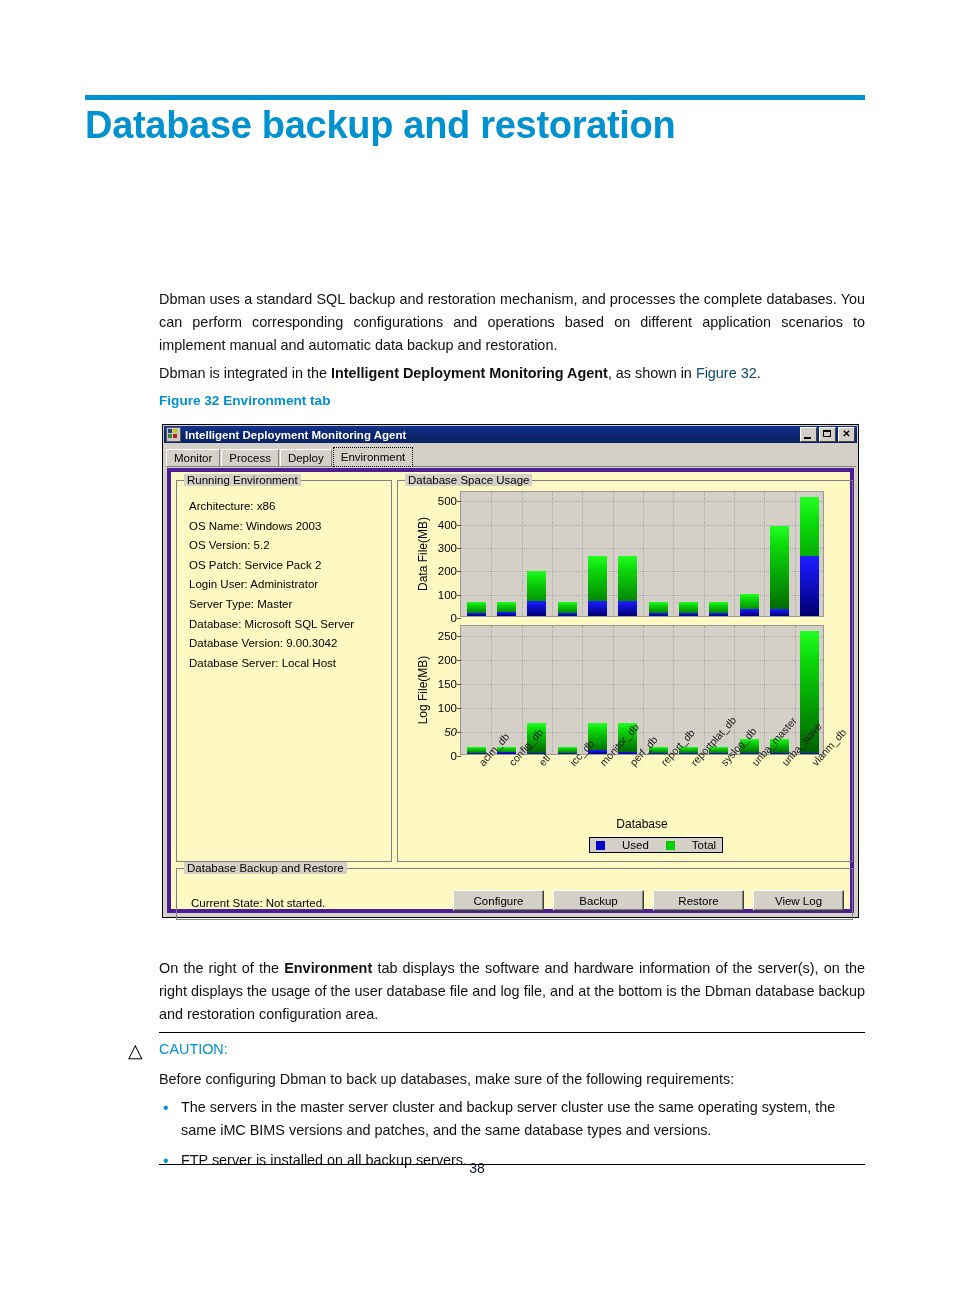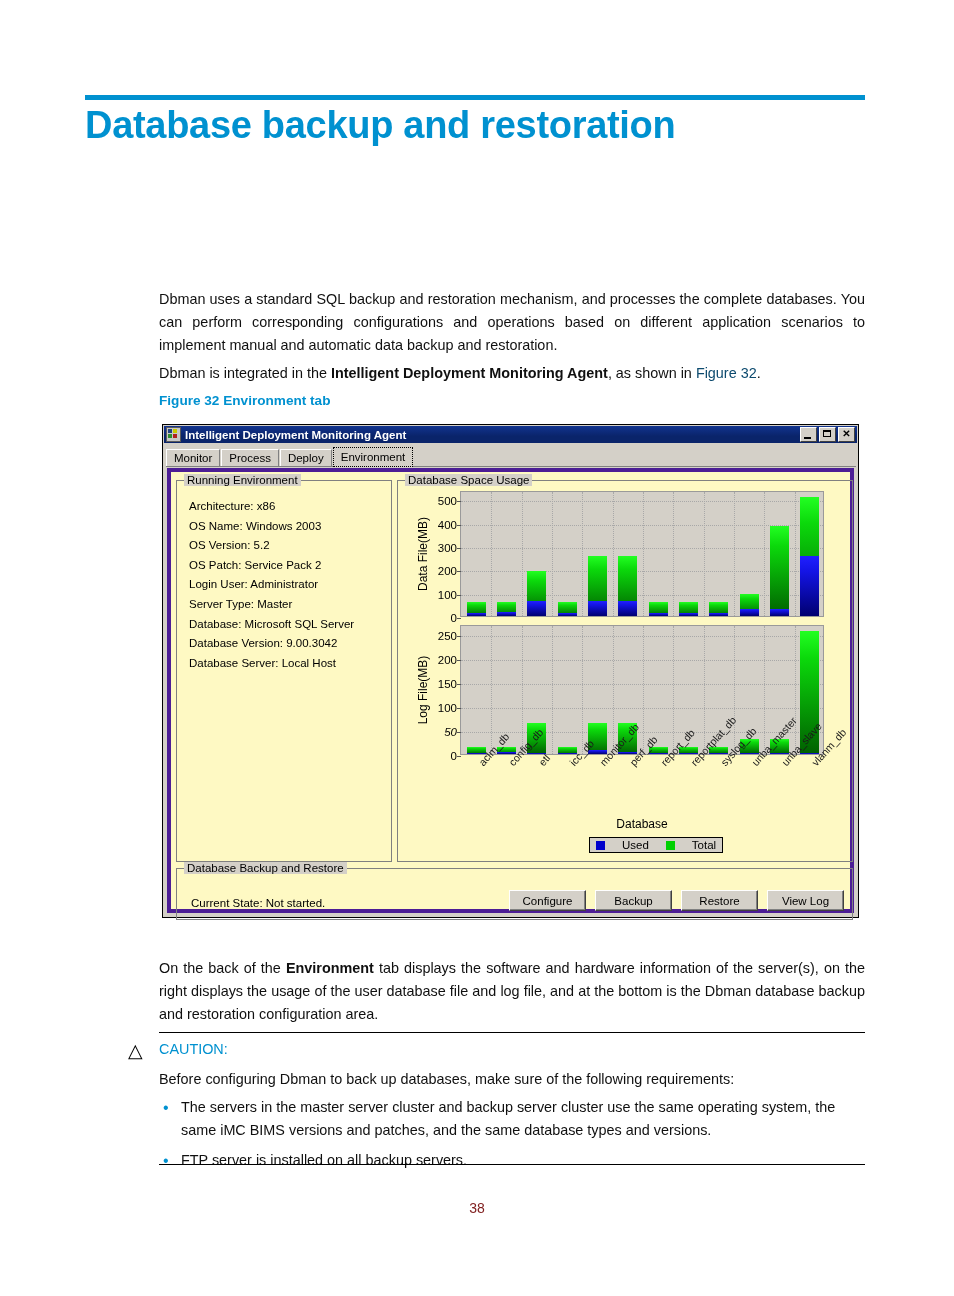--- a/index.html
+++ b/index.html
@@ -121,21 +121,21 @@
   .env-list li{
     list-style:none; font-size:11.5px; line-height:19.6px; color:#000;
     white-space:nowrap;
   }
   .env-list{margin:0;padding:0;}
 
   
   .state-text{position:absolute; left:14px; top:28px; font-size:11.5px;}
   .btnrow{position:absolute; right:8px; top:21px; display:flex; gap:9px;}
   .btn{
-    width:77px;height:21px;background:#d4d0c8;font-size:11.5px;
+    width:91px;height:21px;background:#d4d0c8;font-size:11.5px;
     border-top:1px solid #fff;border-left:1px solid #fff;
     border-right:1px solid #404040;border-bottom:1px solid #404040;
     box-shadow:inset -1px -1px 0 #808080;
     display:flex;align-items:center;justify-content:center;
     color:#000; box-sizing:border-box;
   }
 
   
   .chart-wrap{position:absolute; left:0; top:0; right:0; bottom:0;}
   .axis-title{
@@ -194,22 +194,22 @@
   .bullets{position:absolute; left:159px; top:1096px; width:706px;}
   .bullets li{
     list-style:none; position:relative; padding-left:22px;
     font-size:14.4px; line-height:1.58; margin-bottom:7px; color:#101010;
   }
   .bullets li:before{
     content:"•"; position:absolute; left:4px; top:-1px; color:#0091d0; font-size:16px;
   }
   .bullets{margin:0;padding:0;}
   .pagenum{
-    position:absolute; left:0; right:0; top:1200px; text-align:center;
-    font-size:14px; color:#7f1d1d;
+    position:absolute; left:0; right:0; top:1160px; text-align:center;
+    font-size:14px; color:#0f172a;
   }
 </style>
 </head>
 <body>
 
 <div class="page">
 
   <div class="h1-rule"></div>
   <div class="h1">Database backup and restoration</div>
 
@@ -433,21 +433,21 @@
           <div class="btn">Configure</div>
           <div class="btn">Backup</div>
           <div class="btn">Restore</div>
           <div class="btn">View Log</div>
         </div>
       </div>
 
     </div>
   </div>
 
-  <div class="para p4"><span>On the back of the </span><b>Environment</b><span> tab displays the software and hardware information of the server(s), on the right displays the usage of the user database file and log file, and at the bottom is the Dbman database backup and restoration configuration area.</span></div>
+  <div class="para p4"><span>On the right of the </span><b>Environment</b><span> tab displays the software and hardware information of the server(s), on the right displays the usage of the user database file and log file, and at the bottom is the Dbman database backup and restoration configuration area.</span></div>
 
   <div class="hr-top"></div>
   <div class="caution-icon">△</div>
   <div class="caution-label">CAUTION:</div>
   <div class="para p5">Before configuring Dbman to back up databases, make sure of the following requirements:</div>
   <ul class="bullets">
     <li>The servers in the master server cluster and backup server cluster use the same operating system, the same iMC BIMS versions and patches, and the same database types and versions.</li>
     <li>FTP server is installed on all backup servers.</li>
   </ul>
   <div class="hr-bot"></div>

